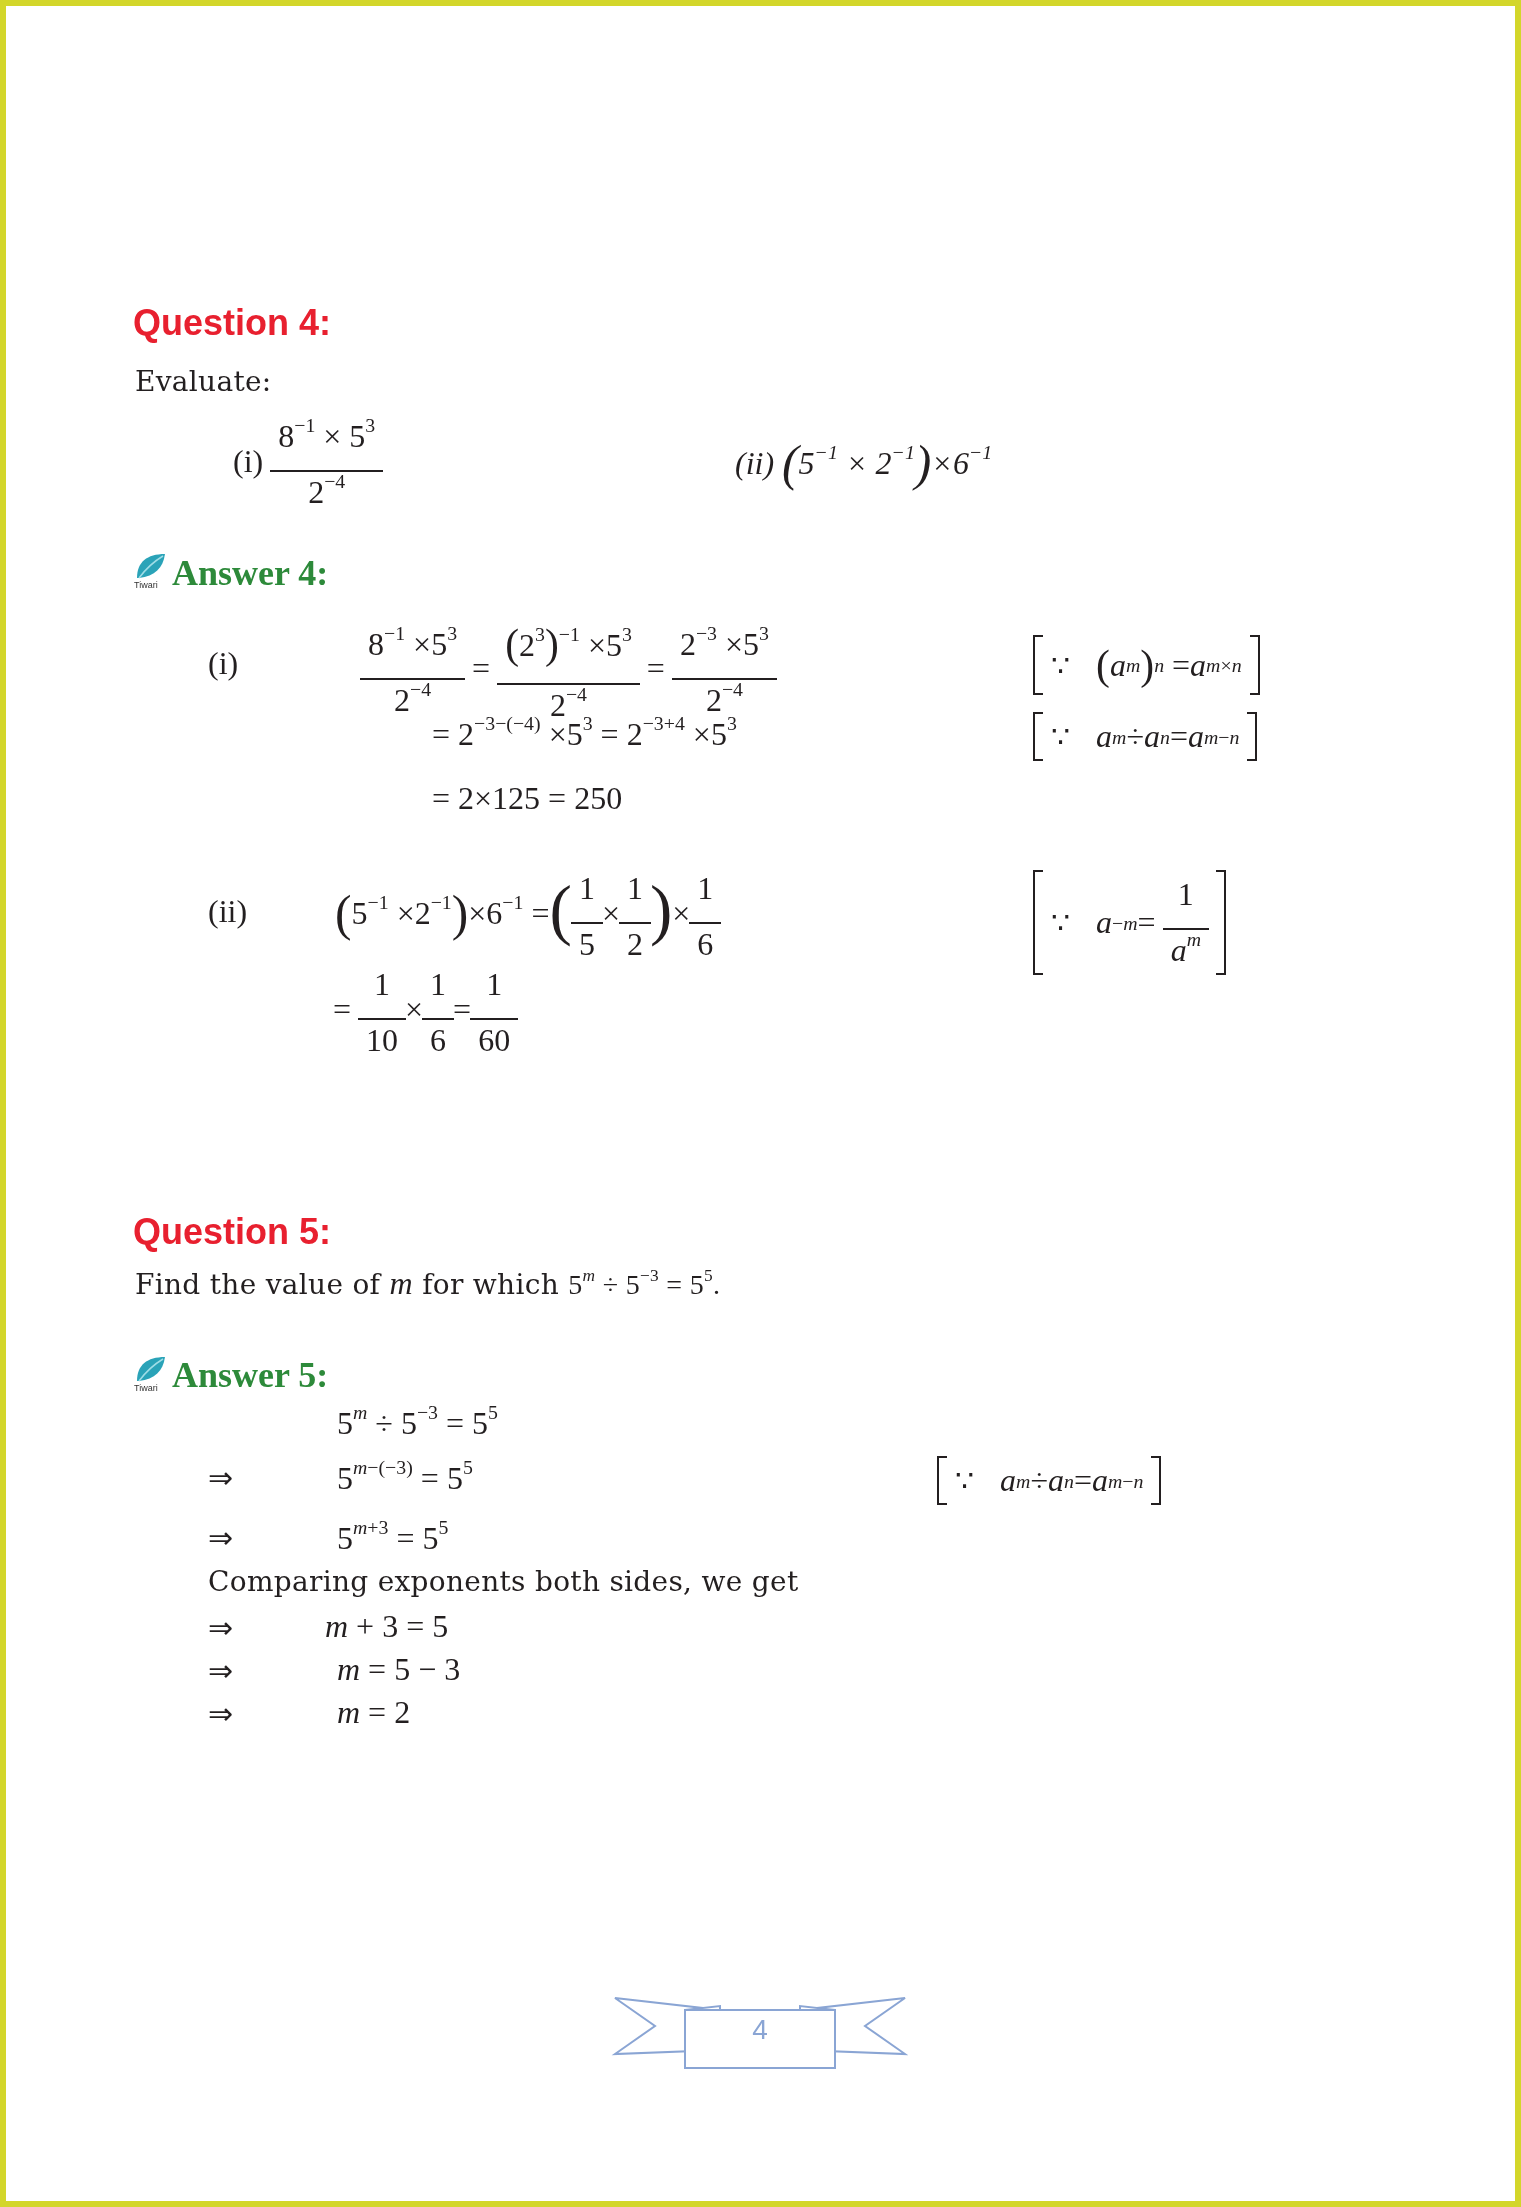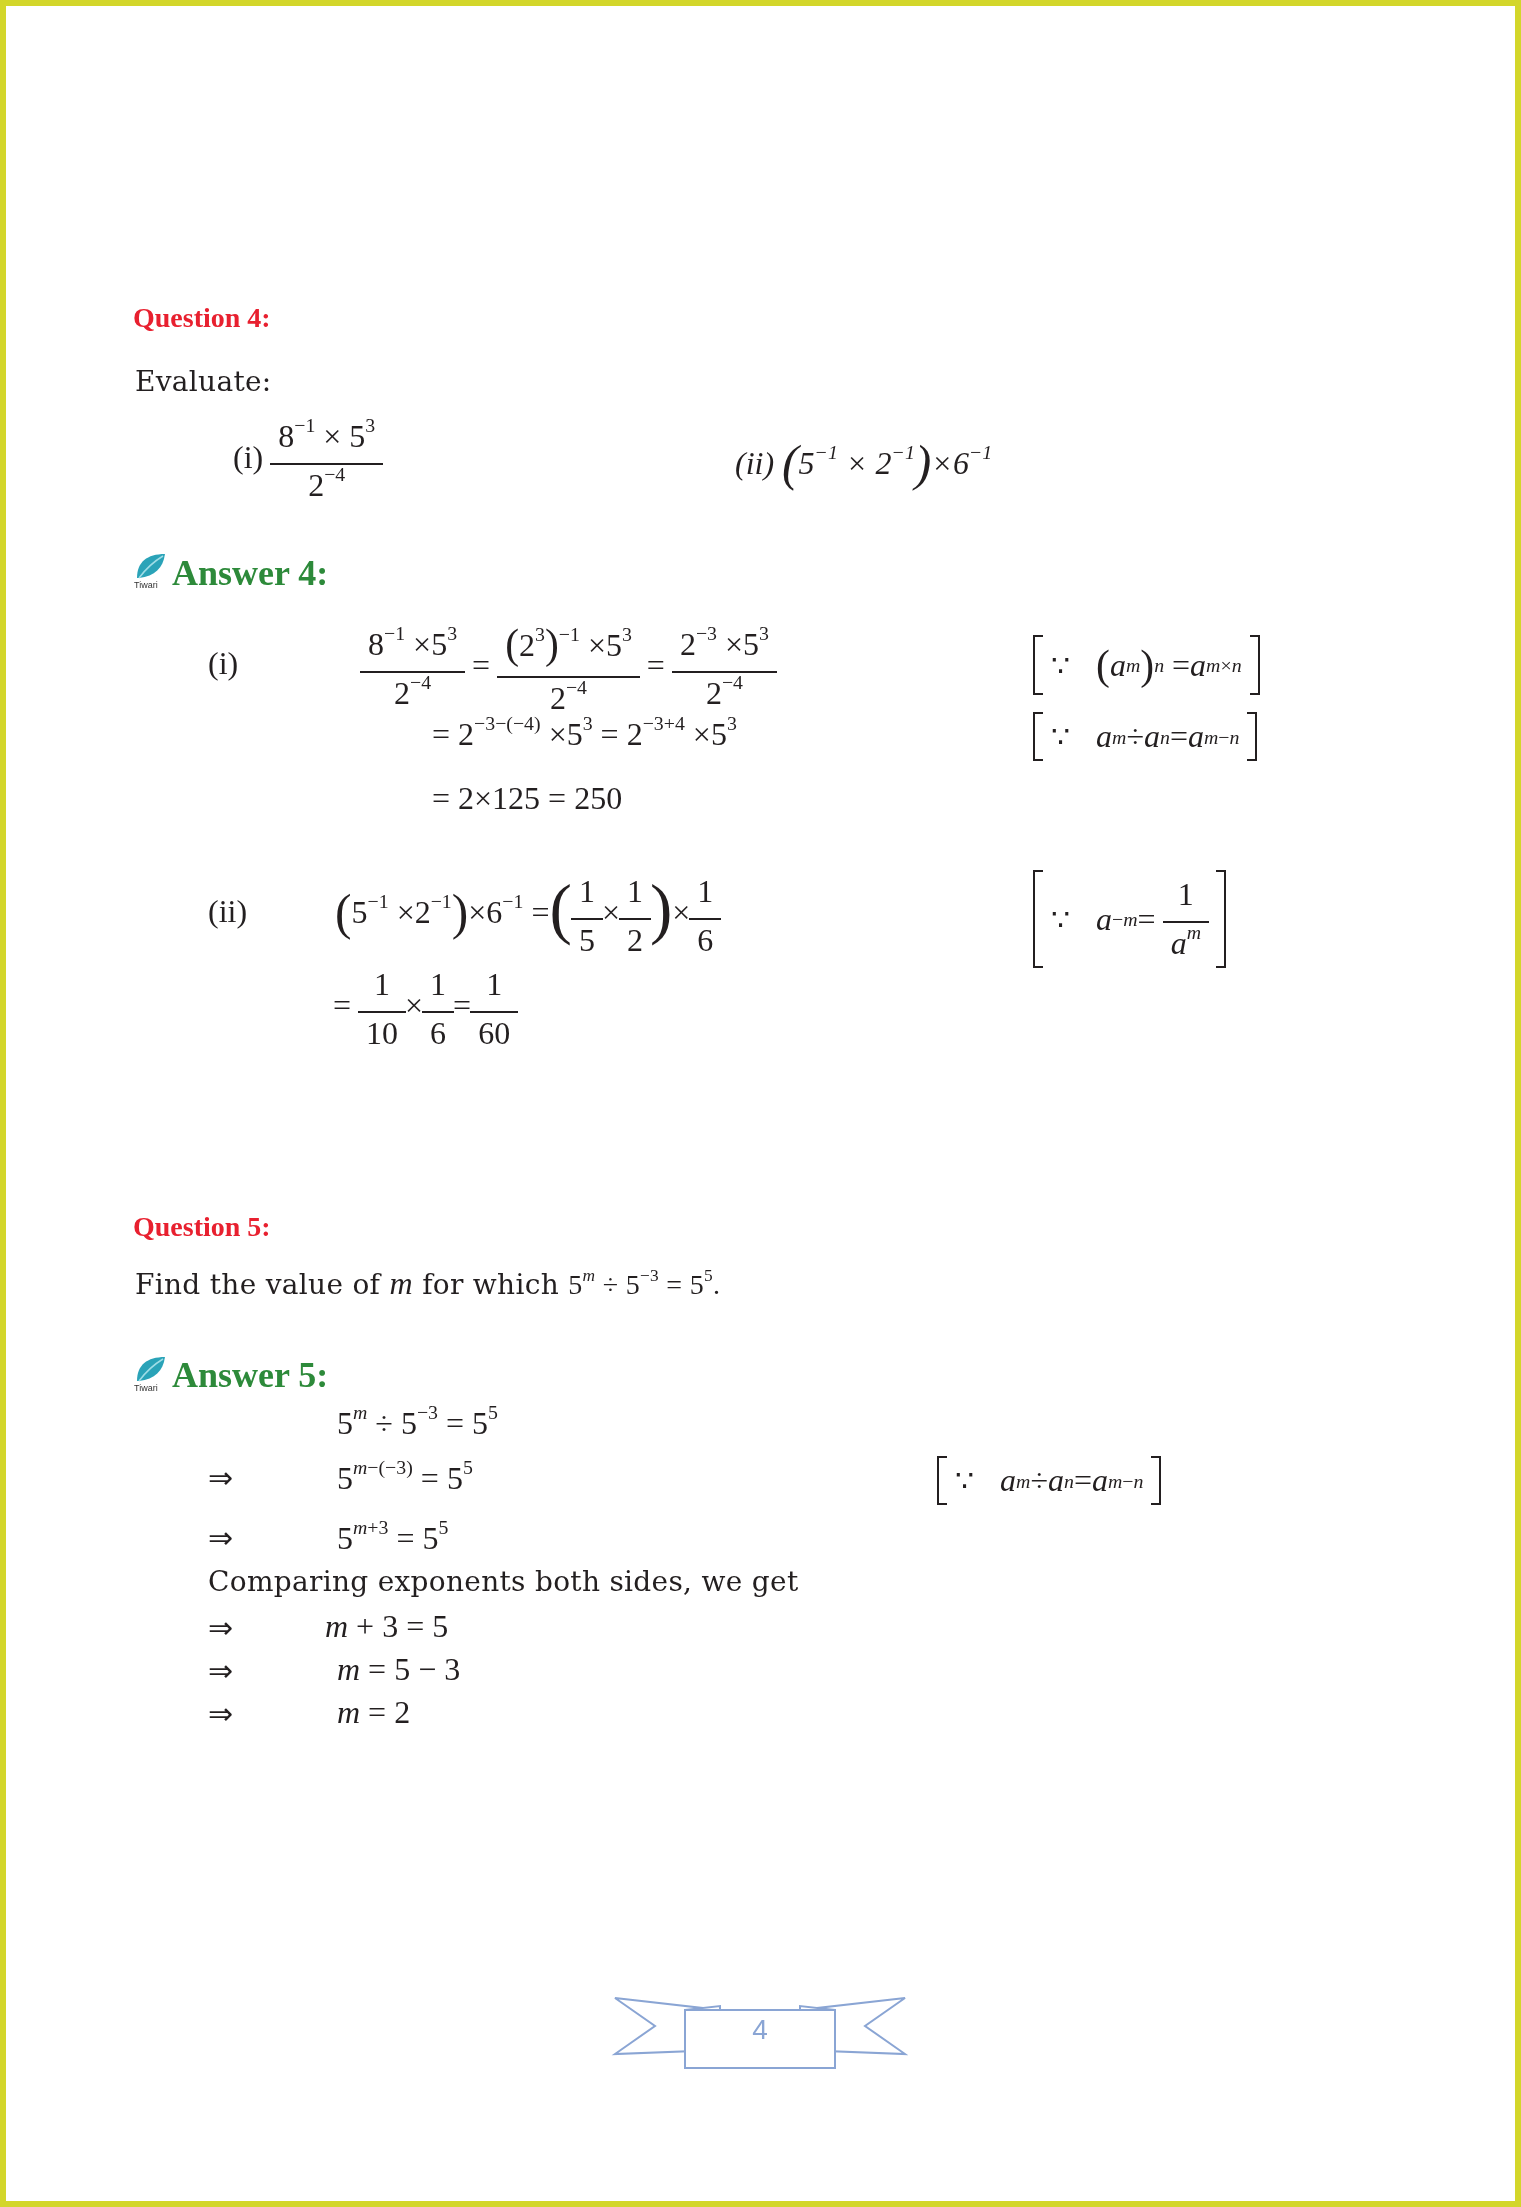--- a/index.html
+++ b/index.html
@@ -6,28 +6,28 @@
   body {
     width: 1521px; height: 2207px; position: relative; overflow: hidden;
     background: #ffffff;
     font-family: "Liberation Serif", serif; color: #231f20;
   }
   .frame {
     position: absolute; left: 0; top: 0; width: 1521px; height: 2207px;
     box-sizing: border-box; border: 6px solid #d3d62a;
   }
   .abs { position: absolute; white-space: nowrap; }
-  .heading-q { font-family: Liberation Serif, serif; font-weight: bold; font-size: 28px; color: #e8202f; }
+  .heading-q { font-family: Liberation Sans, sans-serif; font-weight: bold; font-size: 36px; color: #e8202f; }
   .heading-a { font-family: "Liberation Serif", serif; font-weight: bold; font-size: 36px; color: #2d8a3a; }
   .body-text { font-family: "DejaVu Serif", serif; font-size: 28px; color: #231f20; letter-spacing: 0.3px; }
   .math { font-family: "Liberation Serif", serif; font-size: 32px; color: #231f20; }
   .math i { font-style: italic; }
   sup { font-size: 0.62em; vertical-align: 0.75em; line-height: 0; }
   .frac { display: inline-flex; flex-direction: column; align-items: center; vertical-align: middle; margin: 0 3px; }
-  .frac .num { padding: 0 4px 8px; }
+  .frac .num { padding: 0 4px 15px; }
   .frac .den { border-top: 2px solid #231f20; padding: 2px 4px 0; width: 100%; text-align: center; }
   .bigparen { font-size: 1.55em; vertical-align: -0.12em; font-weight: lighter; }
   .medparen { font-size: 1.3em; vertical-align: -0.06em; }
   .reason {
     display: inline-flex; align-items: center; position: relative;
     padding: 6px 18px 6px 18px;
   }
   .reason::before, .reason::after {
     content: ""; position: absolute; top: 0; bottom: 0; width: 8px;
     border: 2px solid #231f20;

